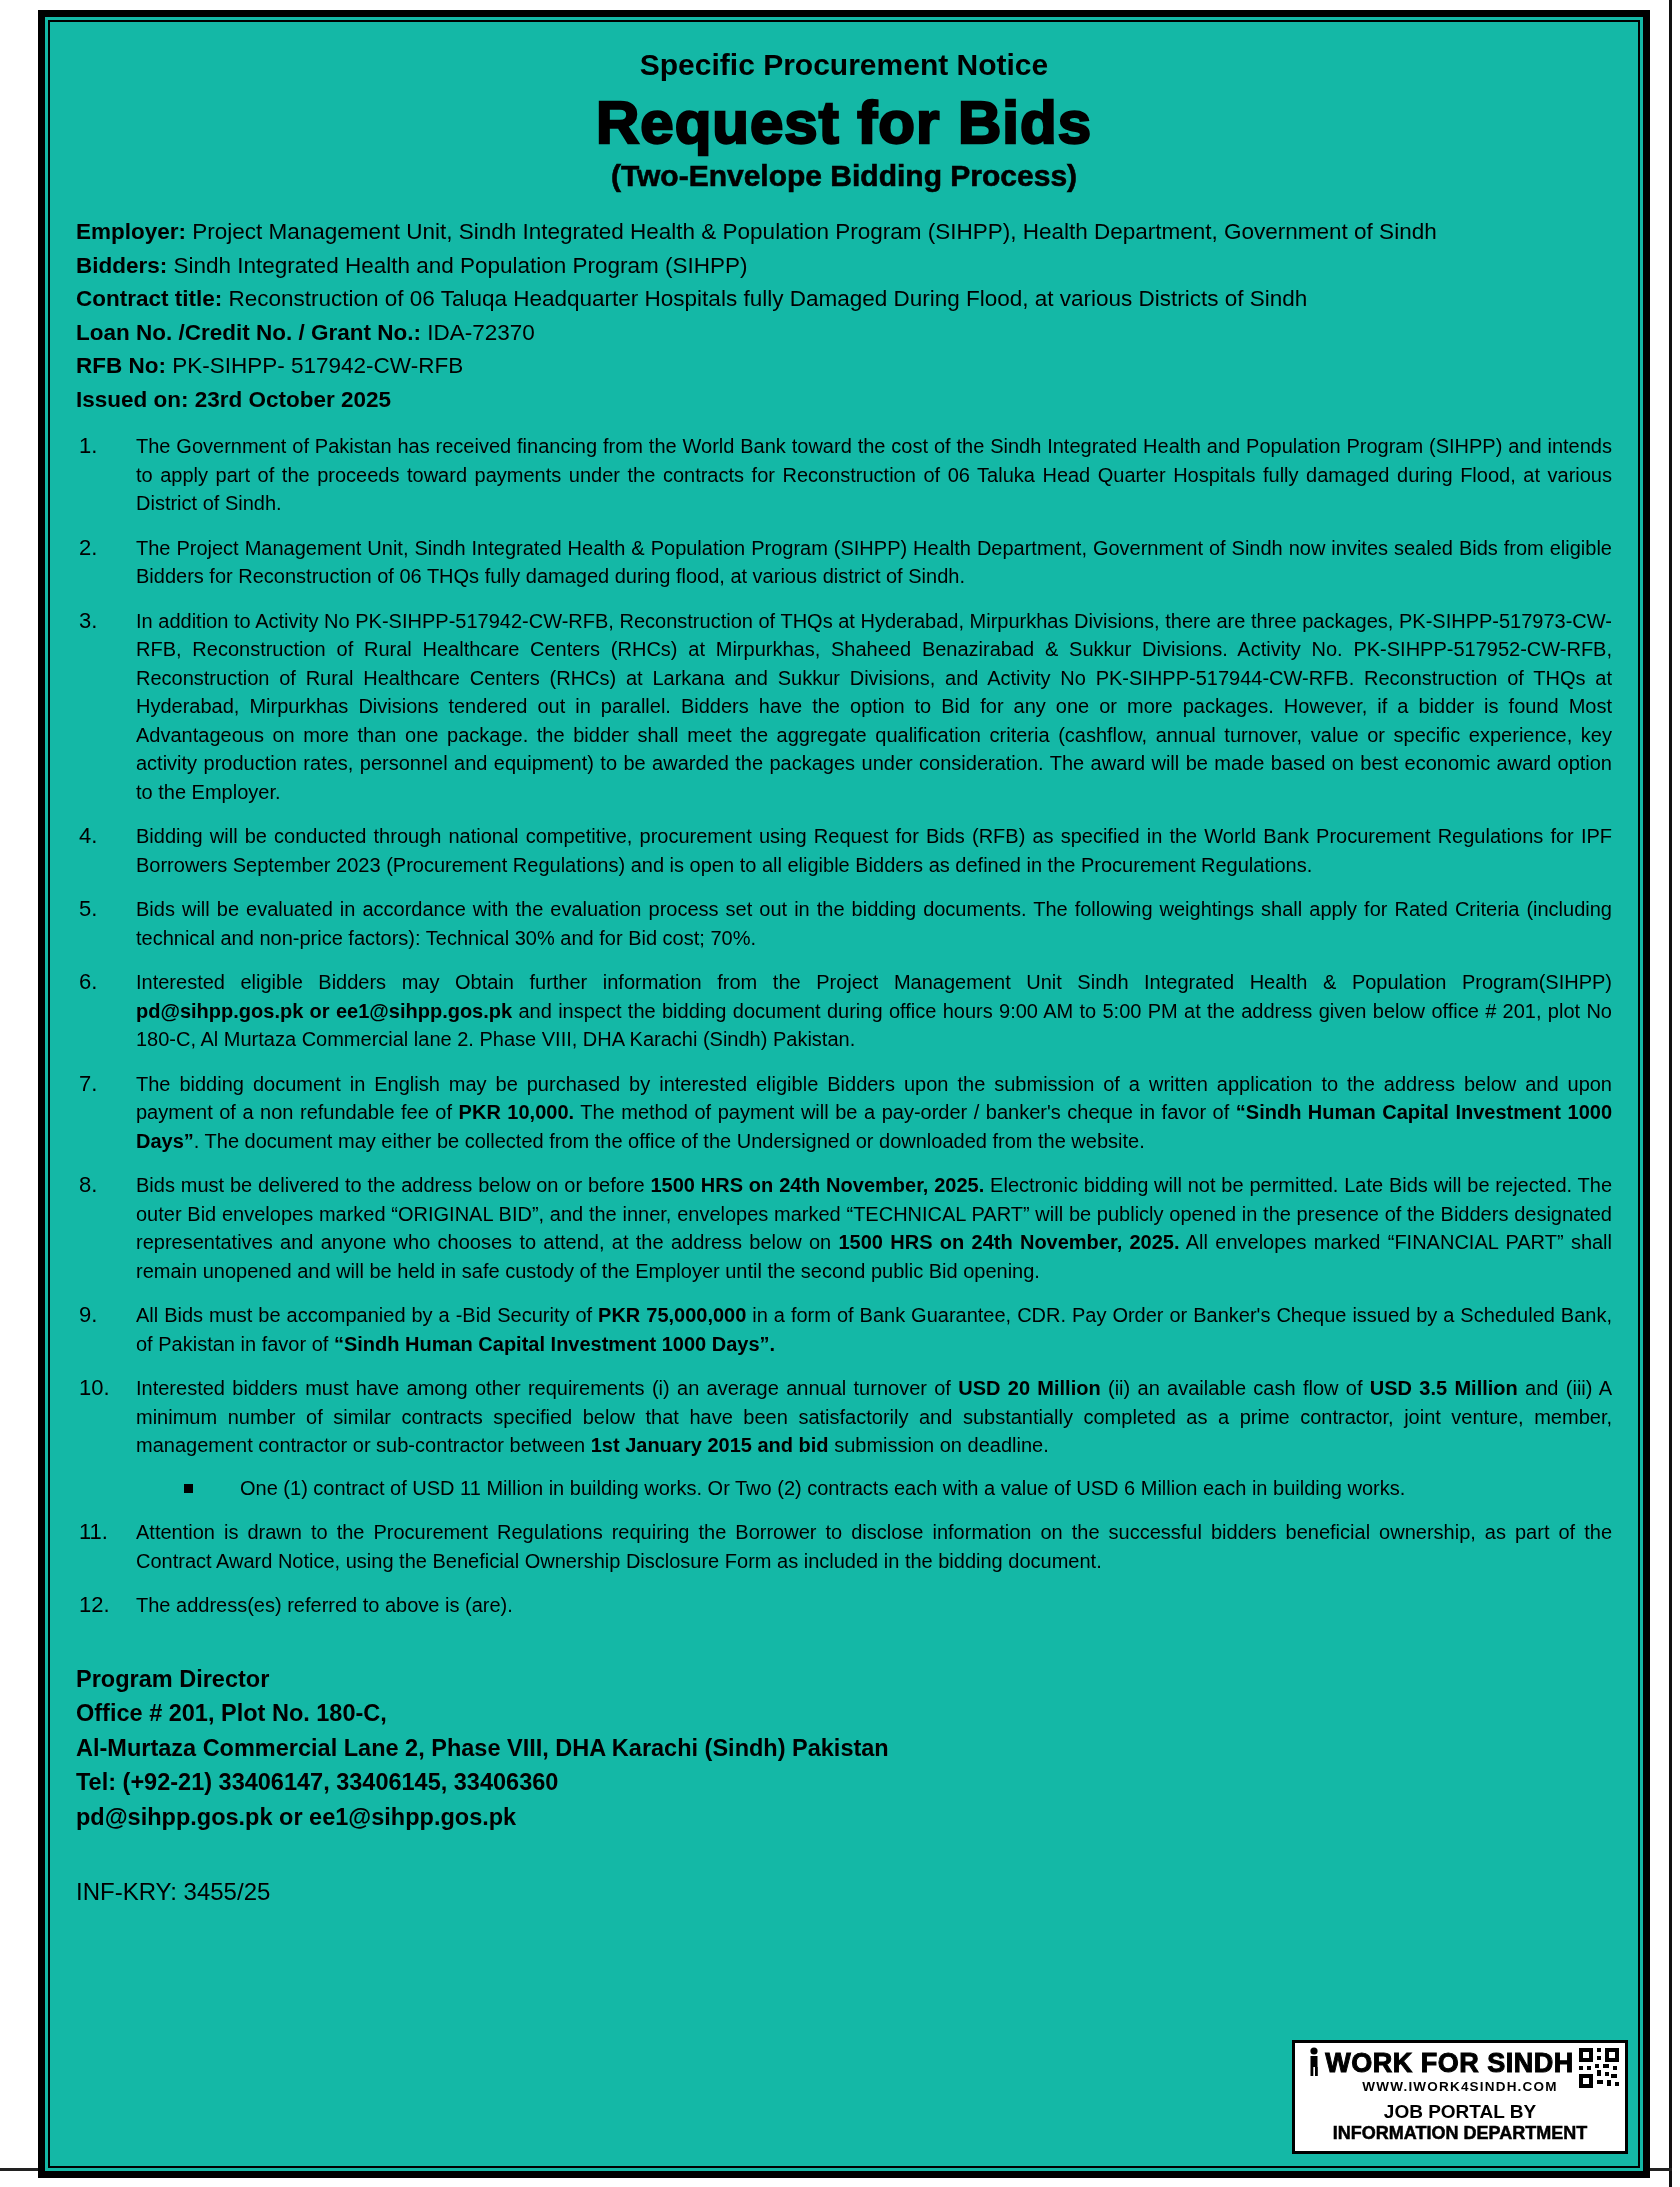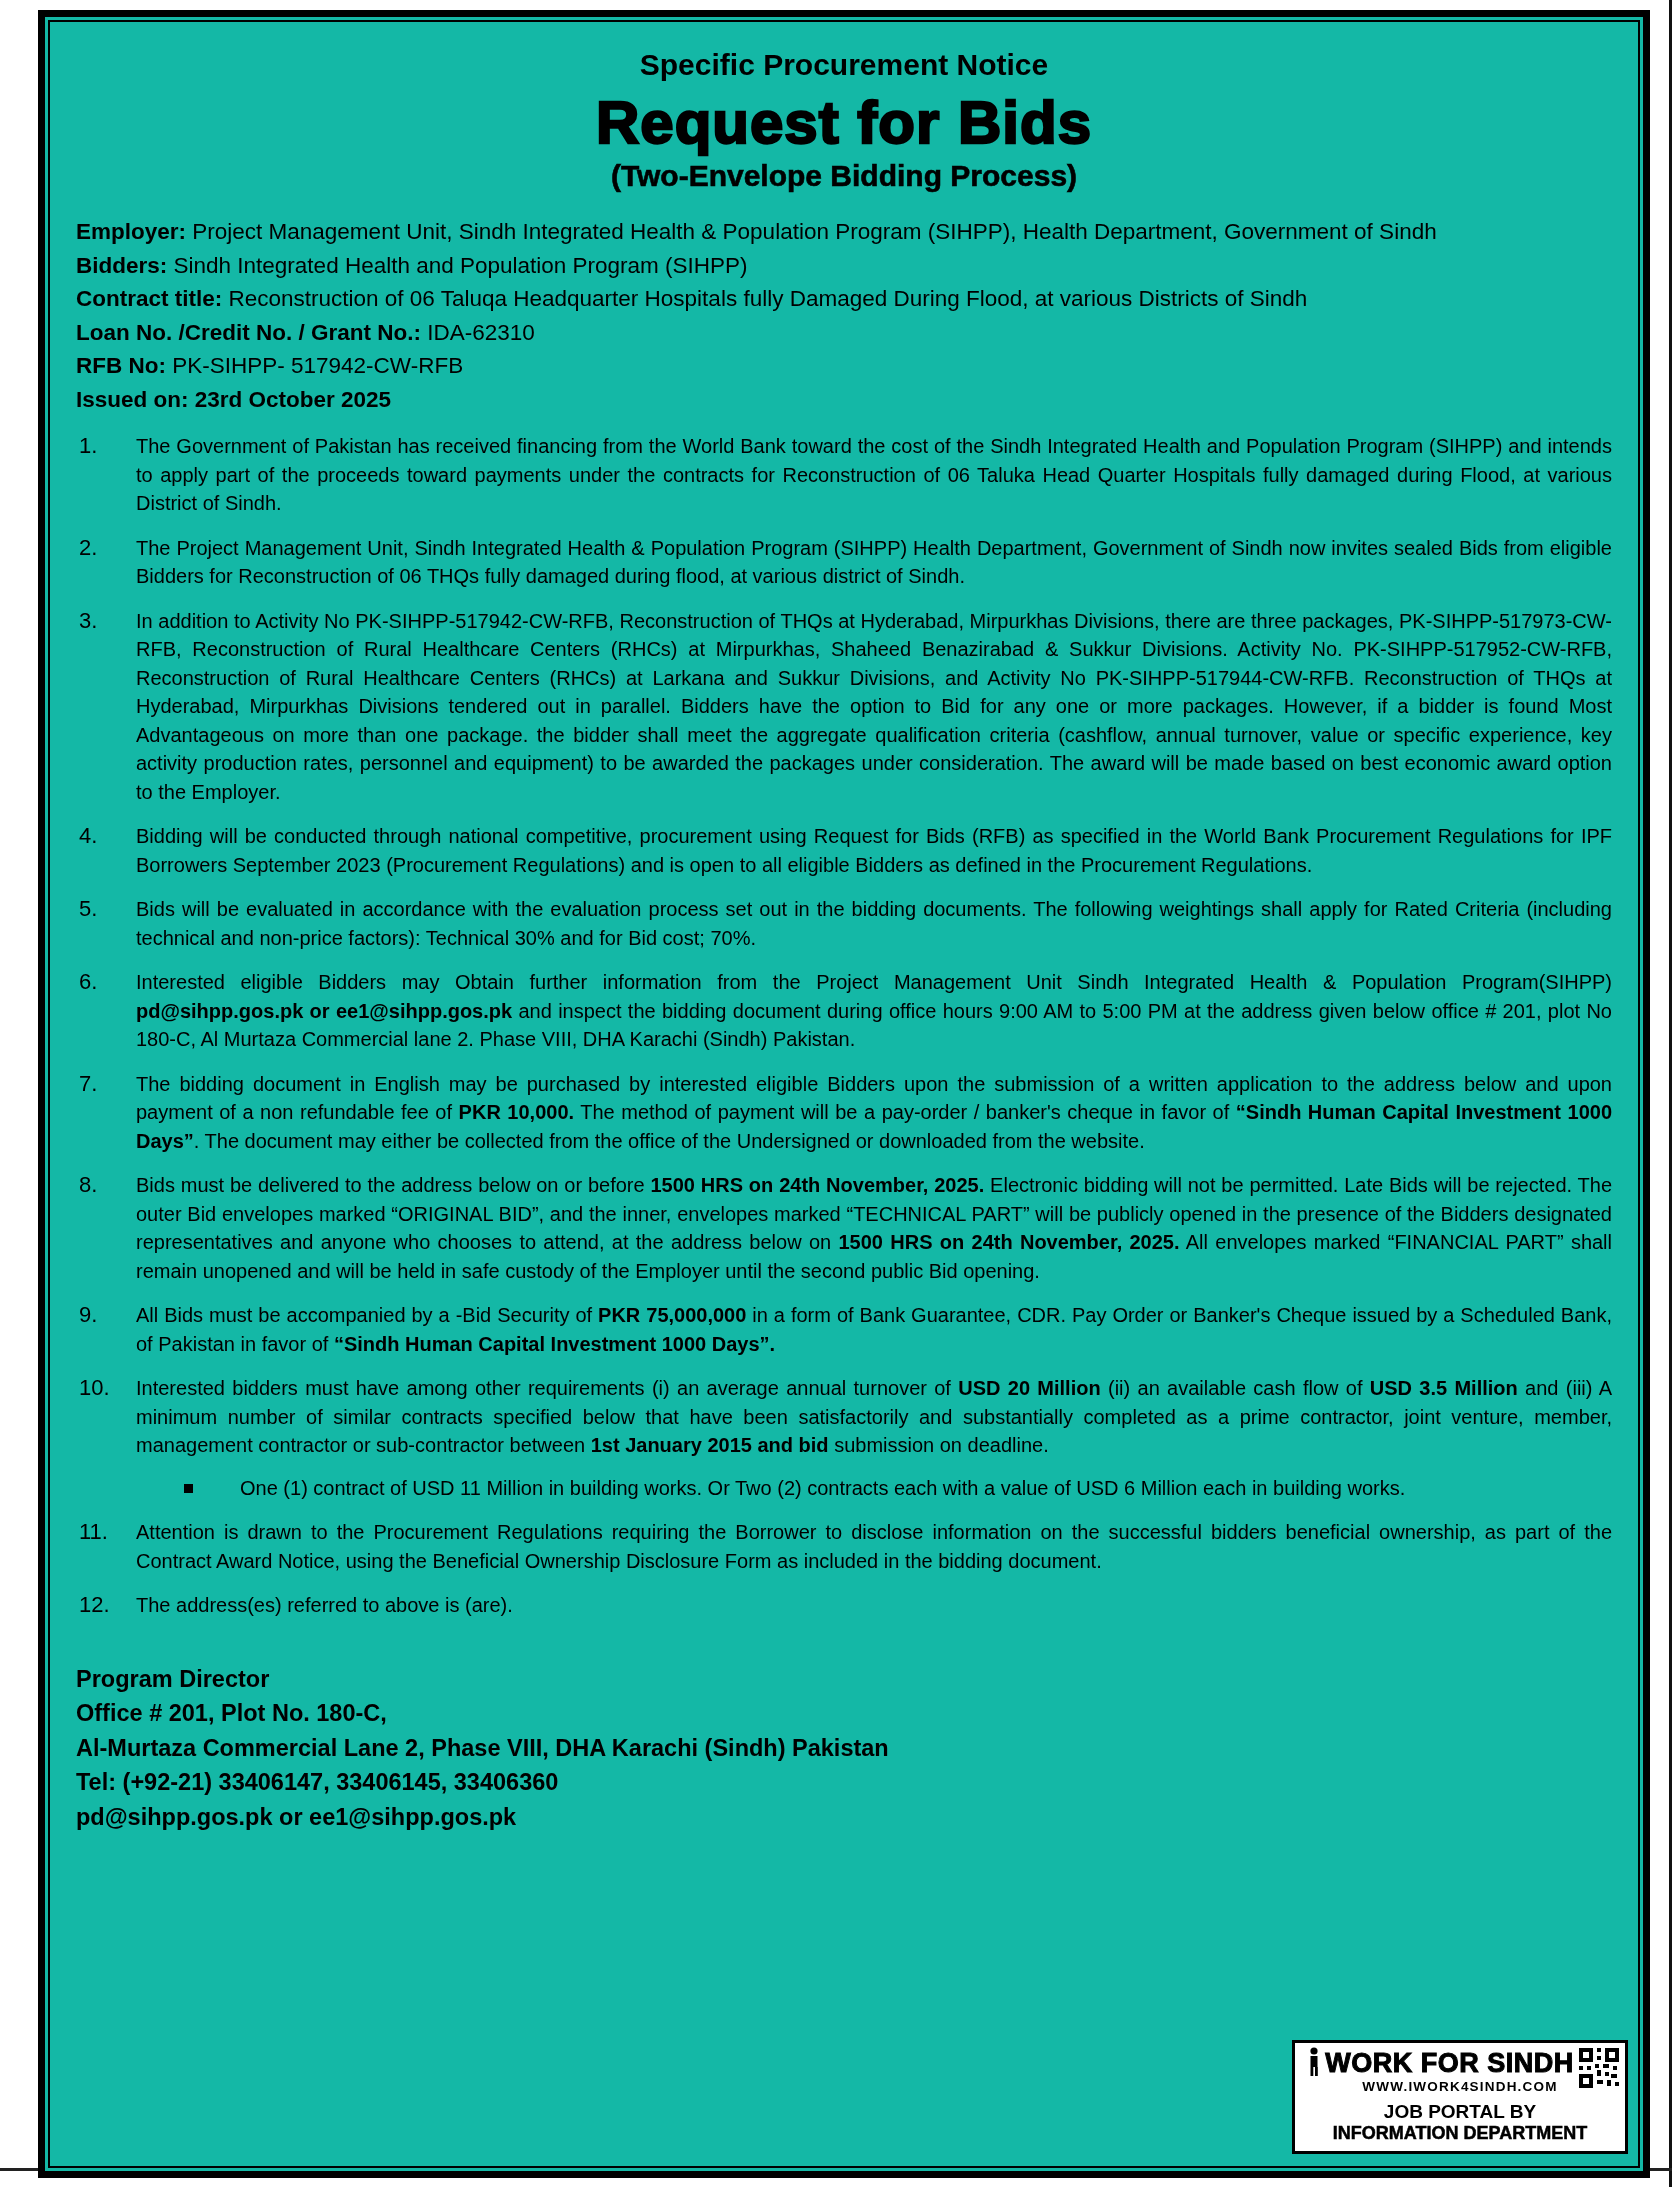--- a/index.html
+++ b/index.html
@@ -85,21 +85,21 @@
       <div class="head">
         <div class="h-notice">Specific Procurement Notice</div>
         <div class="h-title">Request for Bids</div>
         <div class="h-sub">(Two-Envelope Bidding Process)</div>
       </div>
 
       <div class="meta">
         <p class="meta-line"><span class="b">Employer:</span><span> Project Management Unit, Sindh Integrated Health &amp; Population Program (SIHPP), Health Department, Government of Sindh</span></p>
         <p class="meta-line"><span class="b">Bidders:</span><span> Sindh Integrated Health and Population Program (SIHPP)</span></p>
         <p class="meta-line"><span class="b">Contract title:</span><span> Reconstruction of 06 Taluqa Headquarter Hospitals fully Damaged During Flood, at various Districts of Sindh</span></p>
-        <p class="meta-line"><span class="b">Loan No. /Credit No. / Grant No.:</span><span> IDA-62310</span></p>
+        <p class="meta-line"><span class="b">Loan No. /Credit No. / Grant No.:</span><span> IDA-72370</span></p>
         <p class="meta-line"><span class="b">RFB No:</span><span> PK-SIHPP- 517942-CW-RFB</span></p>
         <p class="meta-line"><span class="b">Issued on: 23rd October 2025</span></p>
       </div>
 
       <div class="list">
 
         <div class="item">
           <div class="num">1.</div>
           <div class="txt"><span>The Government of Pakistan has received financing from the World Bank toward the cost of the Sindh Integrated Health and Population Program (SIHPP) and intends to apply part of the proceeds toward payments under the contracts for Reconstruction of 06 Taluka Head Quarter Hospitals fully damaged during Flood, at various District of Sindh.</span></div>
         </div>
@@ -168,20 +168,21 @@
       </div>
 
       <div class="addr-block">
         <p class="addr">Program Director</p>
         <p class="addr">Office # 201, Plot No. 180-C,</p>
         <p class="addr">Al-Murtaza Commercial Lane 2, Phase VIII, DHA Karachi (Sindh) Pakistan</p>
         <p class="addr">Tel: (+92-21) 33406147, 33406145, 33406360</p>
         <p class="addr">pd@sihpp.gos.pk or ee1@sihpp.gos.pk</p>
       </div>
 
+      <p class="ref">INF-KRY: 3455/25</p>
 
     </div>
 
     <div class="badge">
       <div class="badge-top">
         <svg class="person" width="13" height="30" viewBox="0 0 13 30">
           <circle cx="6" cy="4" r="3.6" fill="#000"></circle>
           <rect x="2.5" y="9" width="7" height="11" fill="#000"></rect>
           <rect x="2.5" y="20" width="2.8" height="9" fill="#000"></rect>
           <rect x="7" y="20" width="2.8" height="9" fill="#000"></rect>

